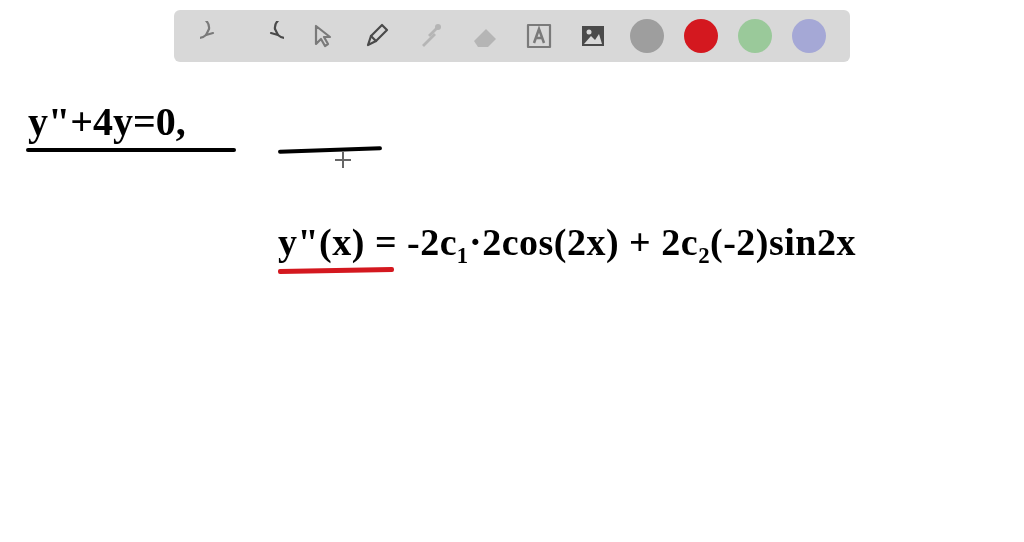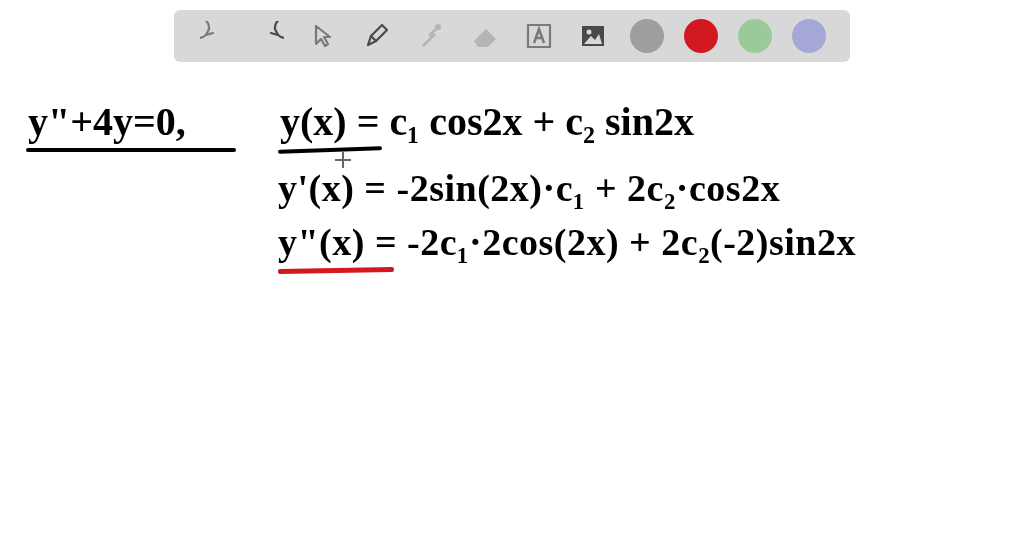--- a/index.html
+++ b/index.html
@@ -158,25 +158,23 @@
   </div>
 
 </div>
 
 <div class="canvas">
 
   <div class="handwriting" style="top:36px; left:28px; font-size:40px; font-weight:600;">y"+4y=0,</div>
 
   <div class="underline-black" style="top:86px; left:26px; width:210px;"></div>
 
-  <div class="handwriting" style="top:36px; left:280px; font-size:40px; font-weight:600;">y(x) = c₁ cos2x + c₂ sin2x</div>
 
   <div class="underline-black" style="top:86px; left:278px; width:104px; transform:rotate(-2deg);"></div>
 
   <div class="cursor-cross" style="top:90px; left:335px;"></div>
 
-  <div class="handwriting" style="top:104px; left:278px; font-size:38px; font-weight:600; letter-spacing:0.5px;">y'(x) = -2sin(2x)·c₁ + 2c₂·cos2x</div>
 
   <div class="handwriting" style="top:158px; left:278px; font-size:38px; font-weight:600; letter-spacing:0.5px;">y"(x) = -2c₁·2cos(2x) + 2c₂(-2)sin2x</div>
 
   <div class="underline-red" style="top:206px; left:278px; width:116px; transform:rotate(-1deg);"></div>
 
 </div>
 
 </body></html>

